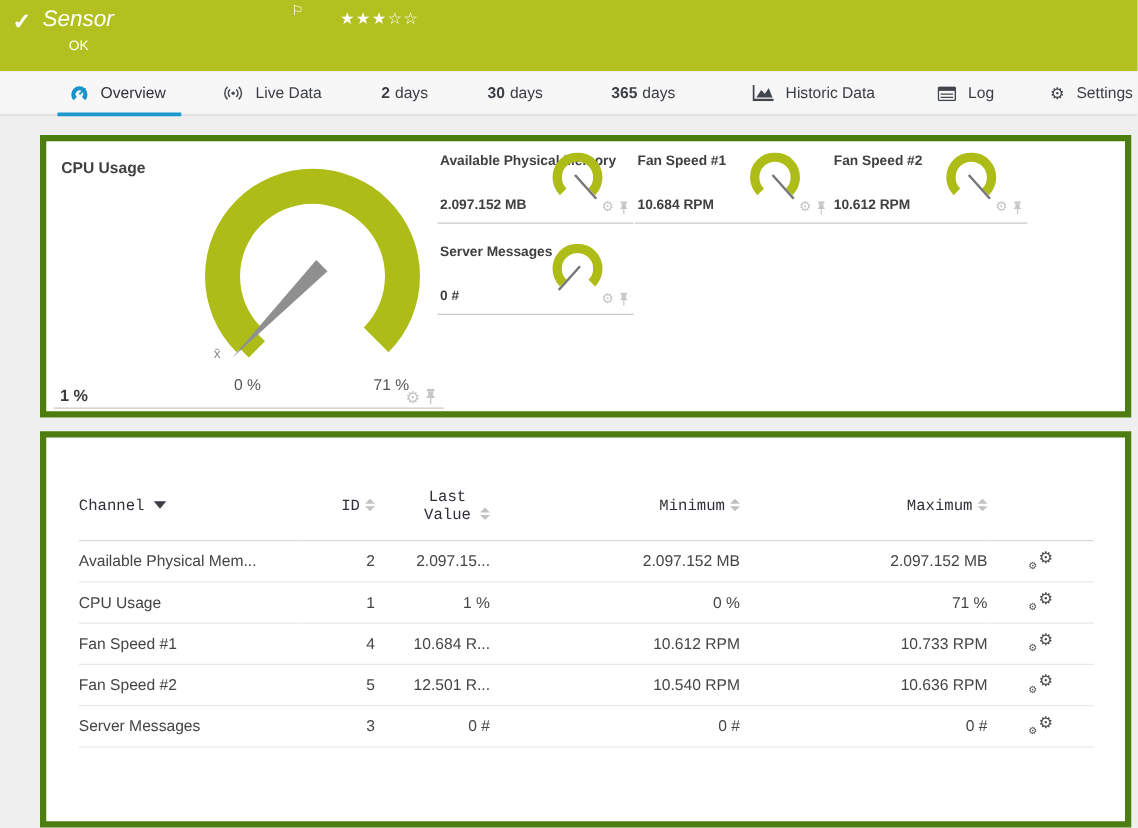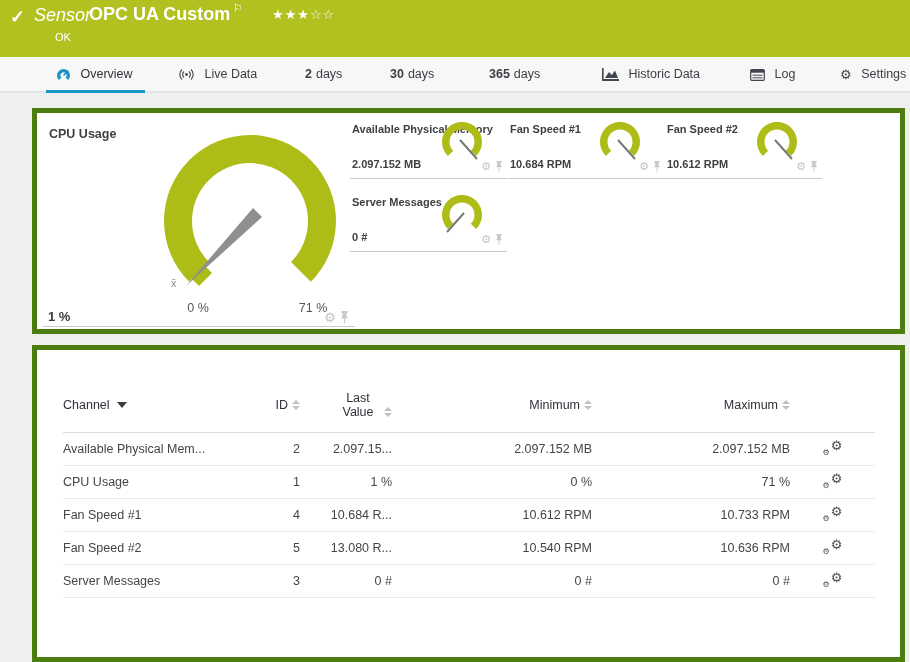--- a/index.html
+++ b/index.html
@@ -49,21 +49,21 @@
   .mini .ptitle { position:absolute; left:2px; top:4px; font-size:11px; }
   .mini svg.mini-gauge { position:absolute; left:88px; top:3px; }
   .mini .pval { position:absolute; left:2px; bottom:8px; font-size:11px; font-weight:bold; color:#404040; }
   .mini .picons { right:4px; bottom:6px; }
   .mini .picons .gear-glyph { font-size:11px; }
 
   
   table.channels { margin:28px 0 0 26px; border-collapse:collapse; table-layout:fixed; width:812px;
                    font-size:12.5px; color:#454545; }
   table.channels th { font-weight:normal; color:#2e3138; height:54px; vertical-align:middle;
-                      border-bottom:1px solid #dcdcdc; cursor:pointer; }
+                      border-bottom:1px solid #dcdcdc; cursor:pointer;font-family:Liberation Mono, monospace; }
   table.channels td { height:33px; border-bottom:1px solid #e9e9e9; }
   .col-channel { width:175px; text-align:left; }
   .col-id      { width:62px;  text-align:right; }
   .col-last    { width:92px;  text-align:right; }
   .col-min     { width:200px; text-align:right; }
   .col-max     { width:198px; text-align:right; }
   .col-set     { width:85px;  text-align:center; }
   th.col-last span.lbl { display:inline-block; width:44px; text-align:center; }
   .caret { display:inline-block; width:0; height:0; border-left:5px solid transparent;
            border-right:5px solid transparent; border-top:6px solid #3a3d44; margin-left:7px;
@@ -77,21 +77,20 @@
   .chset .g2 { position:absolute; left:0; bottom:-1px; font-size:8px; font-weight:normal; font-style:normal; }
 
   .pin-icon { display:inline-block; line-height:0; }
 </style>
 </head>
 <body>
 
 <div class="hdr">
   <span class="chk">✓</span>
   <span class="kind">Sensor</span>
-  <span class="title">OPC UA Custom</span>
   <span class="flag">⚐</span>
   <span class="stars">★★★☆☆</span>
   <span class="status">OK</span>
 </div>
 
 <div class="tabbar">
   <div class="tab active" style="left:56px">
     <span class="ticon">
       <svg width="15" height="15" viewBox="0 0 15 15">
         <path d="M2.9,13.1 A6.5,6.5 0 1 1 12.1,13.1 L9.6,10.6 A3,3 0 1 0 5.4,10.6 Z" fill="#1a93c8"></path>
@@ -295,21 +294,21 @@
         <td class="col-channel">Fan Speed #1</td>
         <td class="col-id">4</td>
         <td class="col-last">10.684 R...</td>
         <td class="col-min">10.612 RPM</td>
         <td class="col-max">10.733 RPM</td>
         <td class="col-set"><span class="chset"><b class="g1">⚙</b><b class="g2">⚙</b></span></td>
       </tr>
       <tr>
         <td class="col-channel">Fan Speed #2</td>
         <td class="col-id">5</td>
-        <td class="col-last">13.080 R...</td>
+        <td class="col-last">12.501 R...</td>
         <td class="col-min">10.540 RPM</td>
         <td class="col-max">10.636 RPM</td>
         <td class="col-set"><span class="chset"><b class="g1">⚙</b><b class="g2">⚙</b></span></td>
       </tr>
       <tr>
         <td class="col-channel">Server Messages</td>
         <td class="col-id">3</td>
         <td class="col-last">0 #</td>
         <td class="col-min">0 #</td>
         <td class="col-max">0 #</td>

